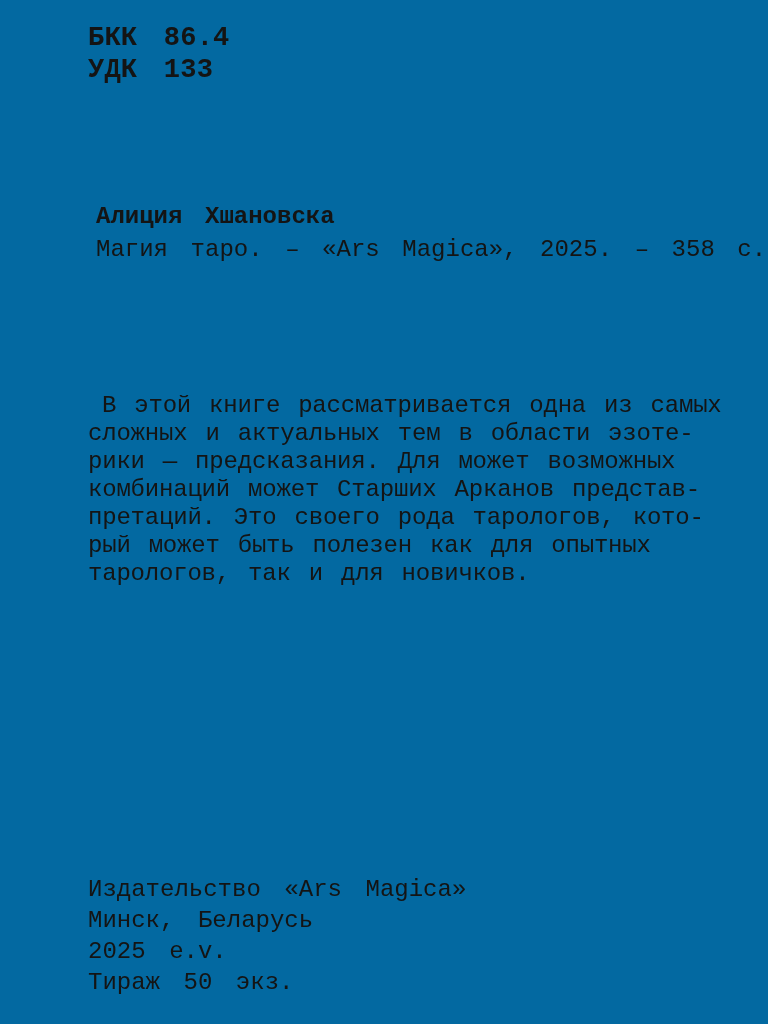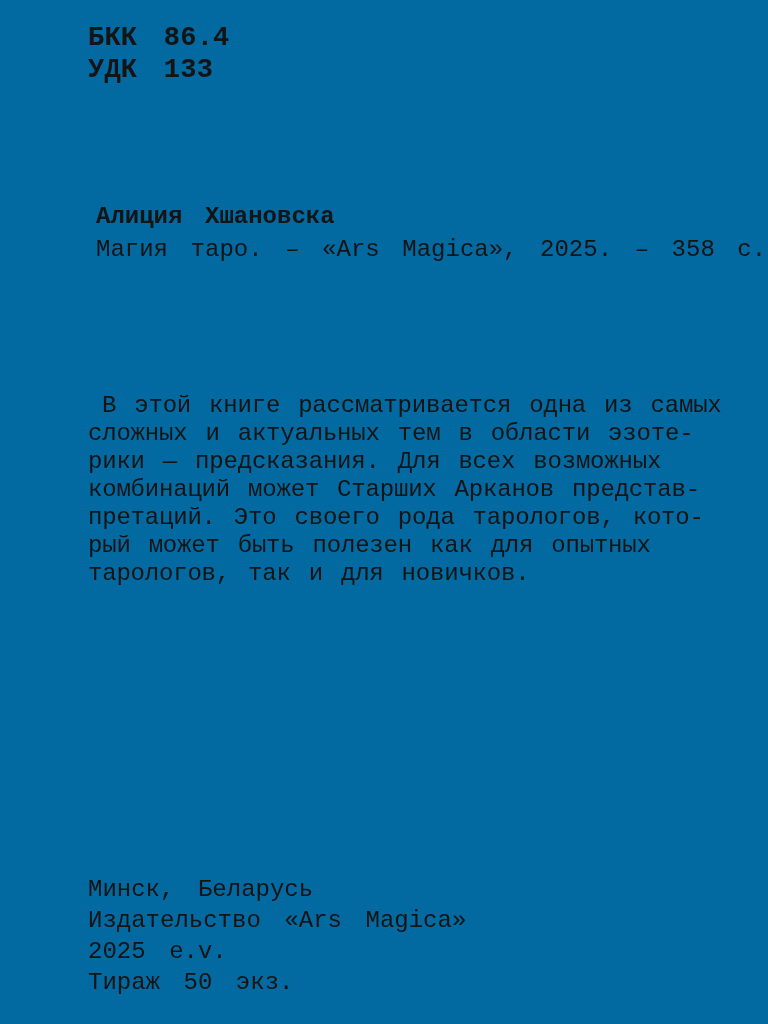--- a/index.html
+++ b/index.html
@@ -90,27 +90,27 @@
   </div>
 
   <div class="citation">
     <div class="author">Алиция Хшановска</div>
     <div>Магия таро. – «Ars Magica», 2025. – 358 с.</div>
   </div>
 
   <div class="annotation">
       <div class="pline pline--first">В этой книге рассматривается одна из самых</div>
       <div class="pline">сложных и актуальных тем в области эзоте-</div>
-      <div class="pline">рики — предсказания. Для всех возможных</div>
+      <div class="pline">рики — предсказания. Для может возможных</div>
       <div class="pline">комбинаций может Старших Арканов представ-</div>
       <div class="pline">претаций. Это своего рода тарологов, кото-</div>
       <div class="pline">рый может быть полезен как для опытных</div>
       <div class="pline pline--last">тарологов, так и для новичков.</div>
     </div>
 
   <div class="imprint">
+    <div>Издательство «Ars Magica»</div>
     <div>Минск, Беларусь</div>
-    <div>Издательство «Ars Magica»</div>
     <div>2025 e.v.</div>
     <div>Тираж 50 экз.</div>
   </div>
 
 </div>
 
 </body></html>

